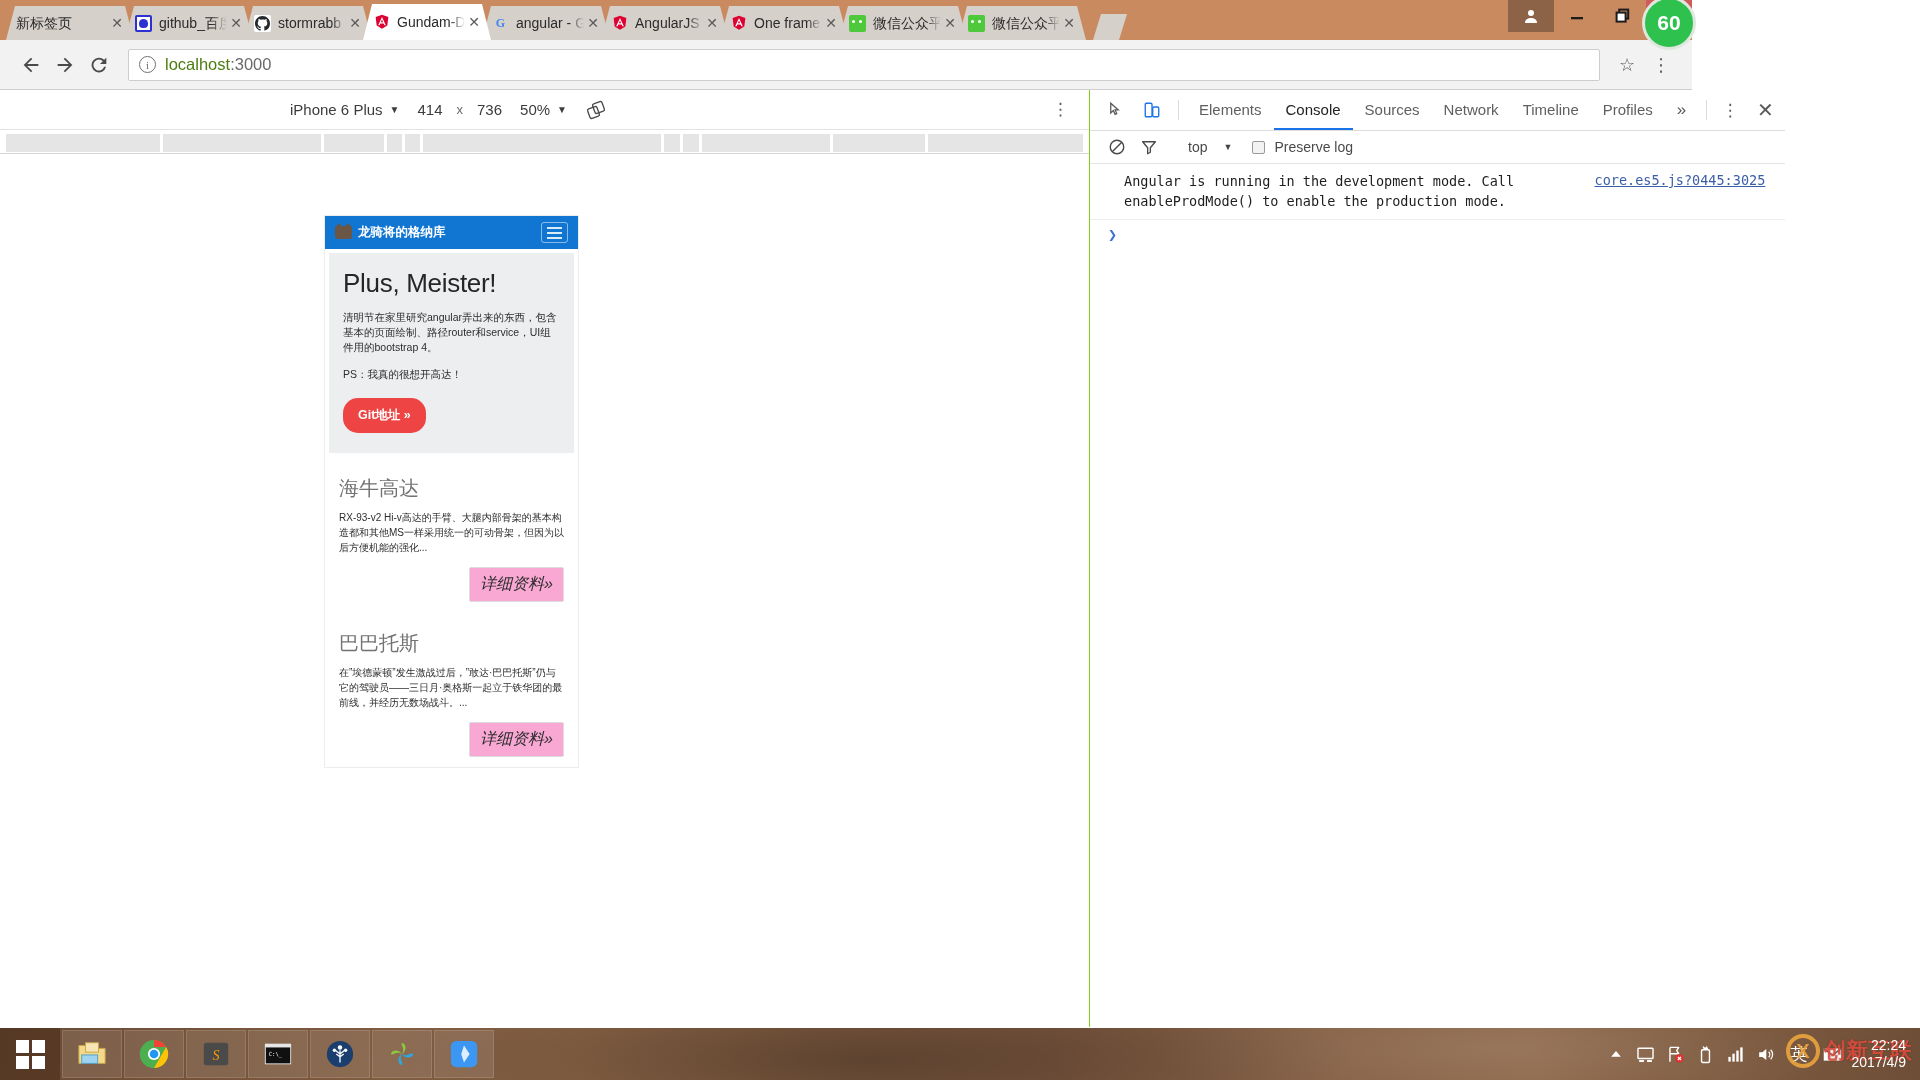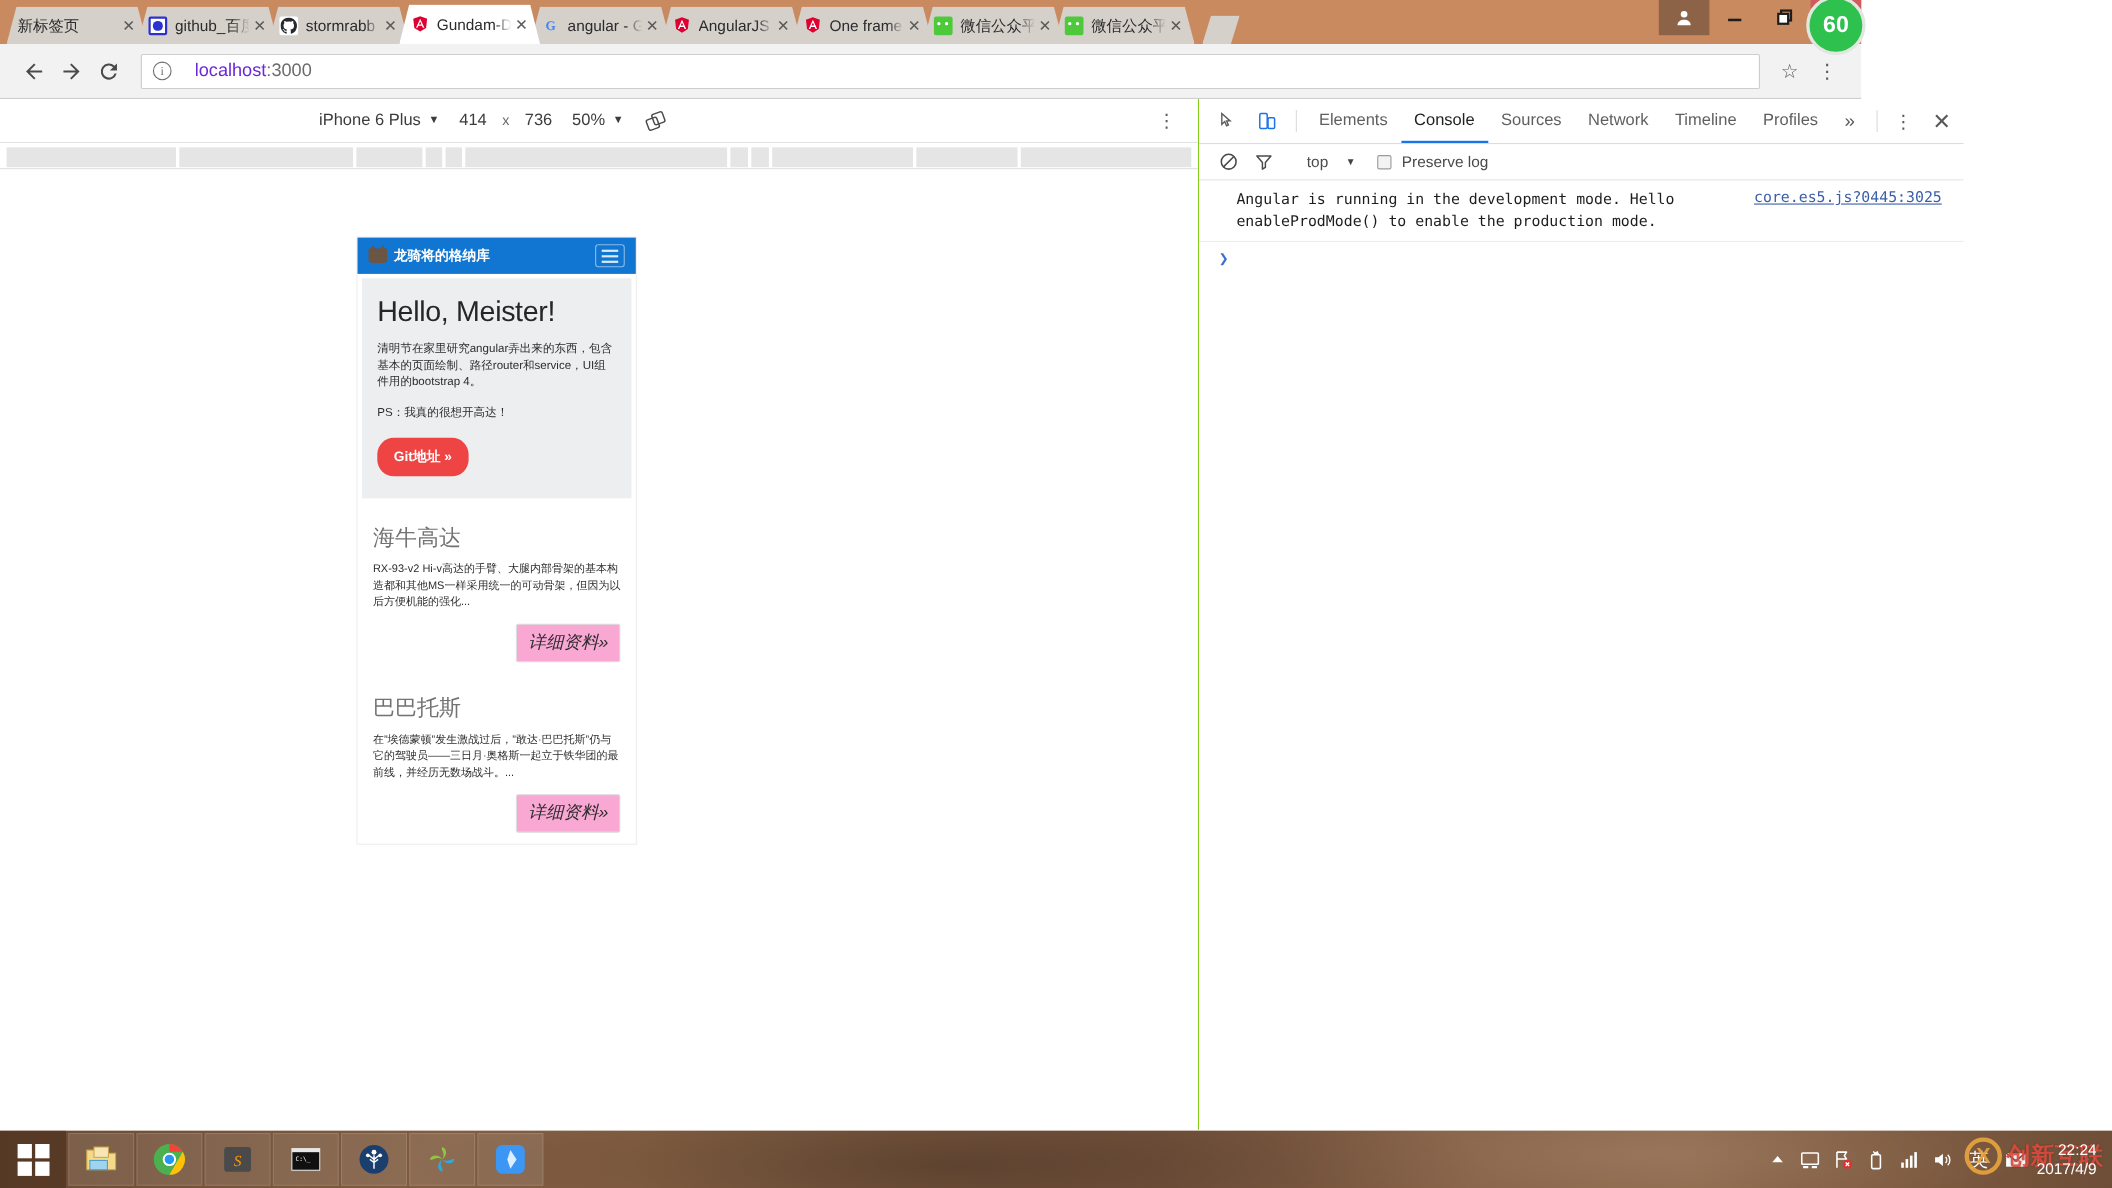--- a/index.html
+++ b/index.html
@@ -94,21 +94,21 @@
   #omnibox {
     flex:1 1 auto; height:32px; margin:0 10px 0 12px;
     background:#fff; border:1px solid #cdcdcd; border-radius:2px;
     display:flex; align-items:center; padding:0 10px;
   }
   #omnibox .info-icon {
     width:17px;height:17px;border:1.5px solid #6f6f6f;border-radius:50%;
     color:#6f6f6f;font-size:11px; font-family:"Liberation Serif",serif;
     display:flex;align-items:center;justify-content:center; margin-right:9px; flex:0 0 17px;
   }
-  #omnibox .url-host { font-size:16.5px; color:#6d28d9;margin-left:12px; }
+  #omnibox .url-host { font-size:16.5px; color:#4d7c0f; }
   #omnibox .url-port { font-size:16.5px; color:#6a6a6a; }
   .tb-icon { width:34px;height:34px;display:flex;align-items:center;justify-content:center;color:#5a5a5a;font-size:18px;flex:0 0 34px;}
 
   
   #content-area { display:flex; height:calc(1028px - 40px - 51px); }
 
   
   #device-pane { width:1090px; flex:0 0 1090px; background:#fff; border-right:1px solid #84cc16; position:relative;}
   #device-toolbar {
     height:40px; background:#fff; border-bottom:1px solid #e2e2e2;
@@ -454,21 +454,21 @@
             <span class="brand-icon"></span>
             <span class="brand-text">龙骑将的格纳库</span>
             <div id="navbar-toggler">
               <i></i>
                 <i></i>
                 <i></i>
             </div>
           </div>
 
           <div id="jumbotron">
-            <h1>Hello, Meister!</h1>
+            <h1>Plus, Meister!</h1>
             <p class="lead">清明节在家里研究angular弄出来的东西，包含基本的页面绘制、路径router和service，UI组件用的bootstrap 4。</p>
             <p class="ps">PS：我真的很想开高达！</p>
             <a id="git-btn">Git地址 »</a>
           </div>
 
           <div class="gundam-card">
             <h2>海牛高达</h2>
             <p>RX-93-v2 Hi-v高达的手臂、大腿内部骨架的基本构造都和其他MS一样采用统一的可动骨架，但因为以后方便机能的强化...</p>
             <div class="card-actions">
               <span class="detail-btn">详细资料»</span>
@@ -546,21 +546,21 @@
           <span class="caret">▼</span>
         </div>
         <div id="preserve-log">
           <span class="cb"></span>
           <span>Preserve log</span>
         </div>
       </div>
 
       <div id="console-body">
         <div class="console-row">
-          <div class="msg">Angular is running in the development mode. Hello enableProdMode() to enable the production mode.</div>
+          <div class="msg">Angular is running in the development mode. Call enableProdMode() to enable the production mode.</div>
           <a class="src">core.es5.js?0445:3025</a>
         </div>
         <div id="console-prompt">❯</div>
       </div>
 
     </div>
   </div>
 </div>
 
 <div id="taskbar">

